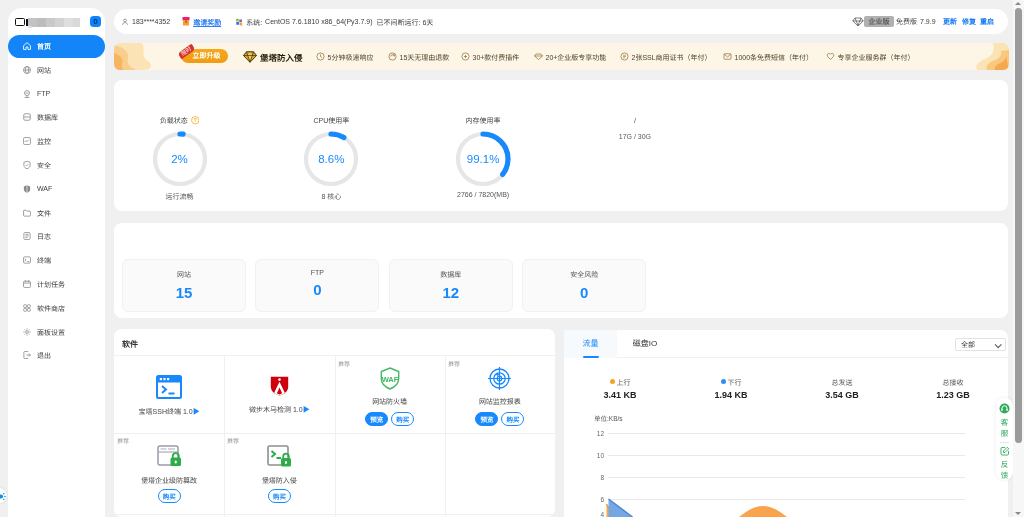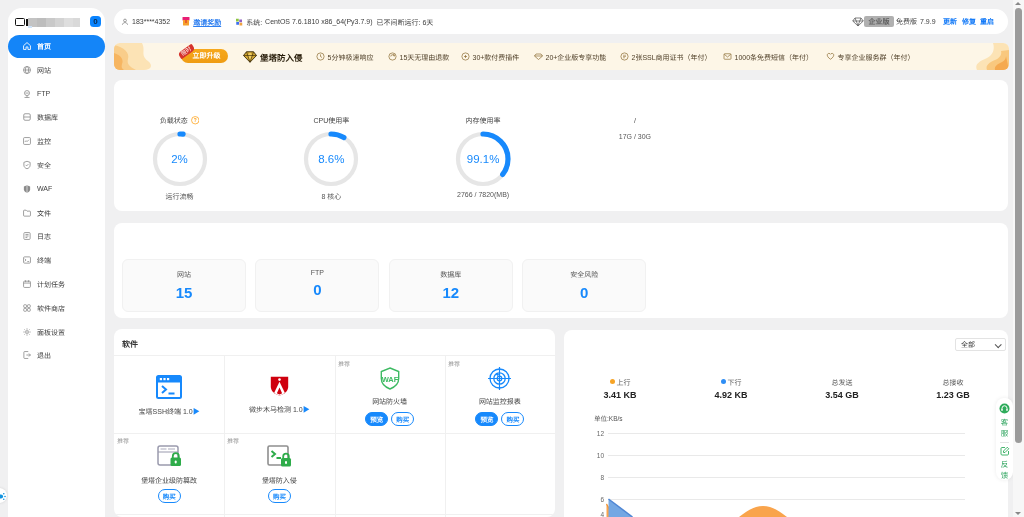--- a/index.html
+++ b/index.html
@@ -467,28 +467,32 @@
   </div>
   <span class="tag" style="left:224px;top:30px">推荐</span>
   <span class="tag" style="left:334px;top:30px">推荐</span>
   <span class="tag" style="left:3px;top:107px">推荐</span>
   <span class="tag" style="left:113px;top:107px">推荐</span>
   <span class="tag" style="left:3px;top:187px">推荐</span>
   <span class="tag" style="left:113px;top:187px">推荐</span>
 </div>
 
 <div class="card" id="traffic">
+  <div id="tabs">
+    <div class="tab act" style="left:0;width:53px;text-align:center">流量</div>
+    <div class="tab" style="left:53px;width:56px;text-align:center">磁盘IO</div>
+  </div>
   <div id="sel">全部</div>
   <div class="stat" style="left:6px">
       <div class="sl"><span class="dot" style="background:#f6a325"></span>上行</div>
       <div class="sv">3.41 KB</div>
     </div>
   <div class="stat" style="left:117px">
       <div class="sl"><span class="dot" style="background:#2e8ef5"></span>下行</div>
-      <div class="sv">4.92 KB</div>
+      <div class="sv">1.94 KB</div>
     </div>
   <div class="stat" style="left:228px">
       <div class="sl">总发送</div>
       <div class="sv">3.54 GB</div>
     </div>
   <div class="stat" style="left:339px">
       <div class="sl">总接收</div>
       <div class="sv">1.23 GB</div>
     </div>
   <div style="position:absolute;left:30px;top:83px;font-size:6.5px;color:#555">单位:KB/s</div>

